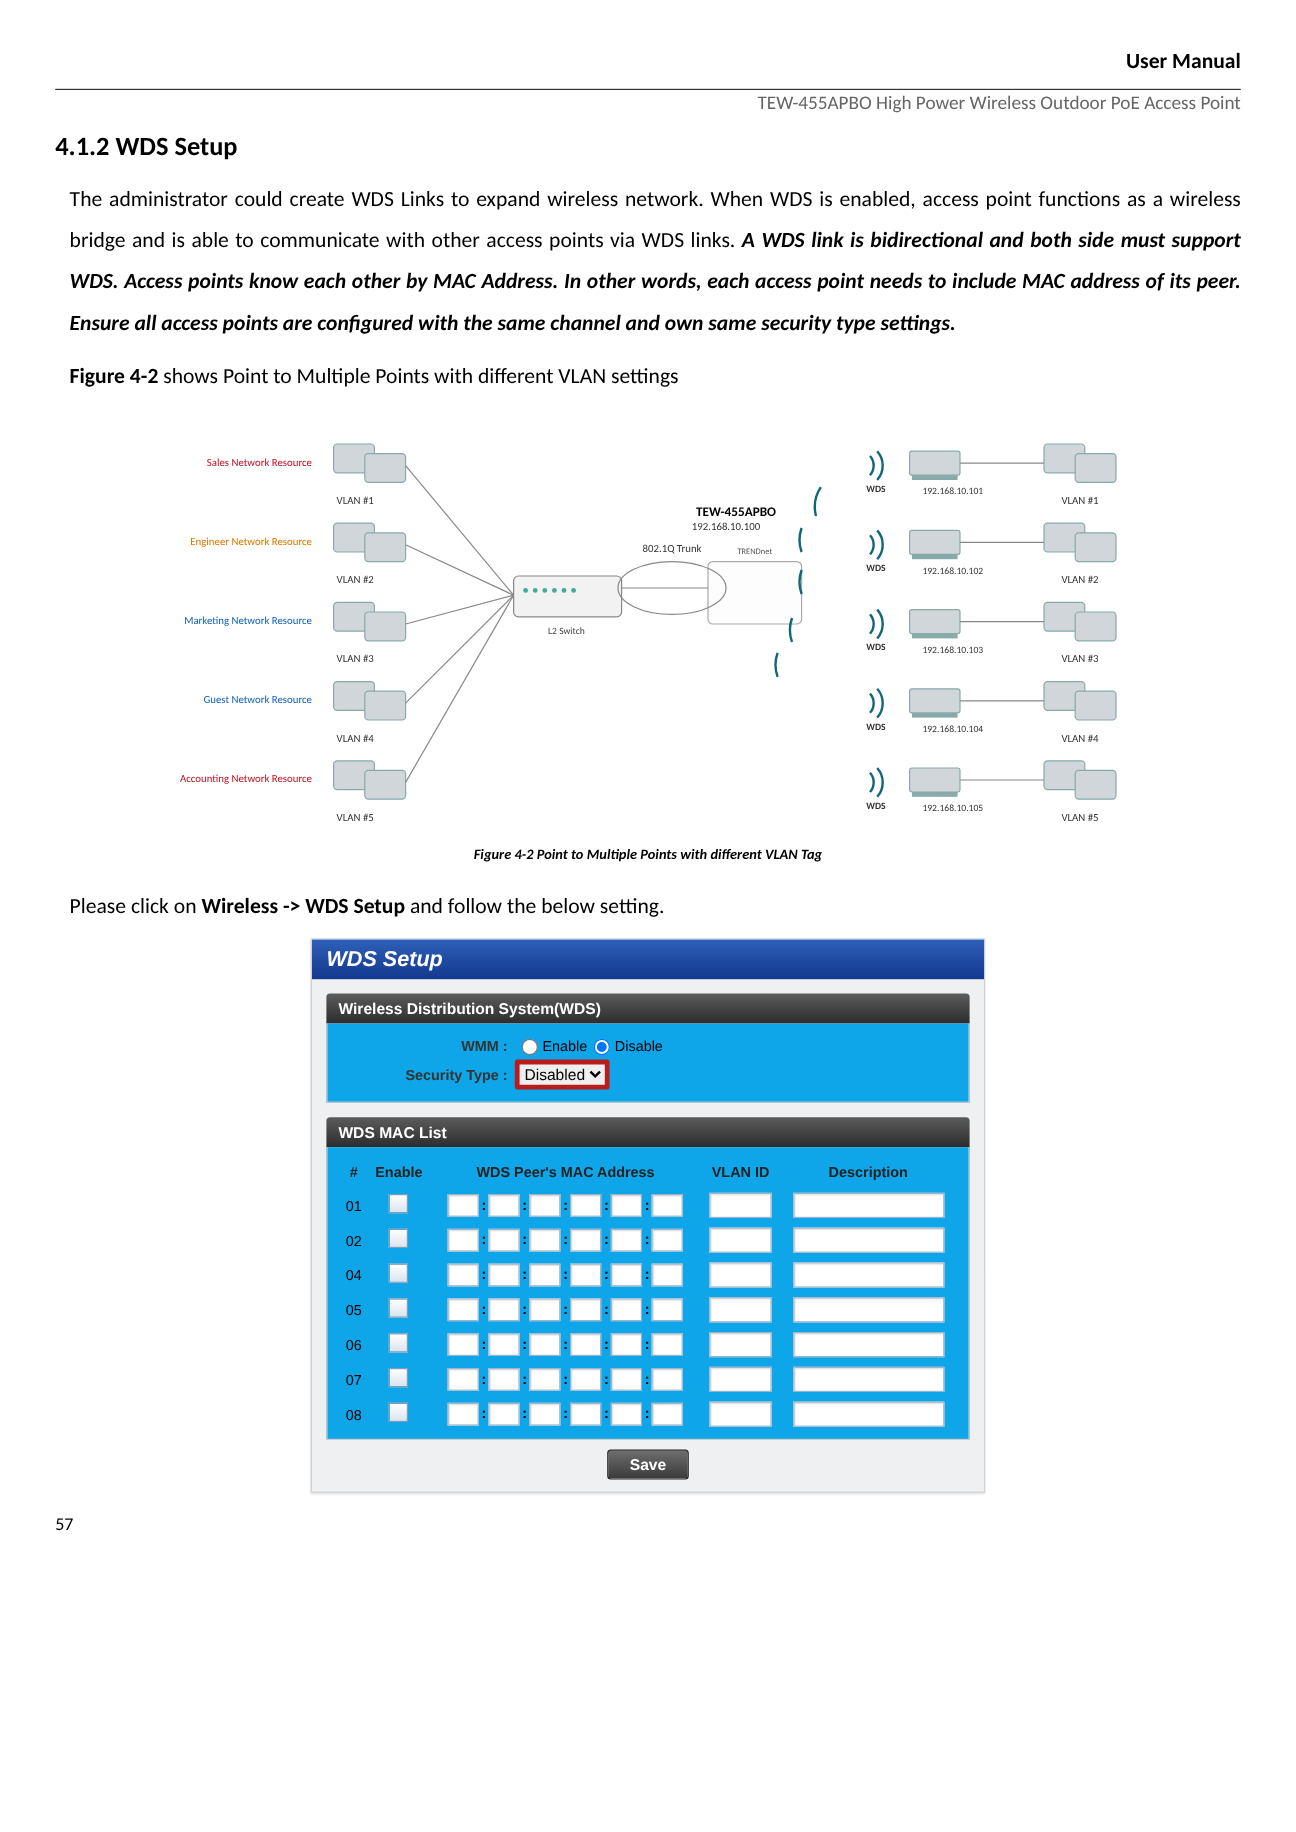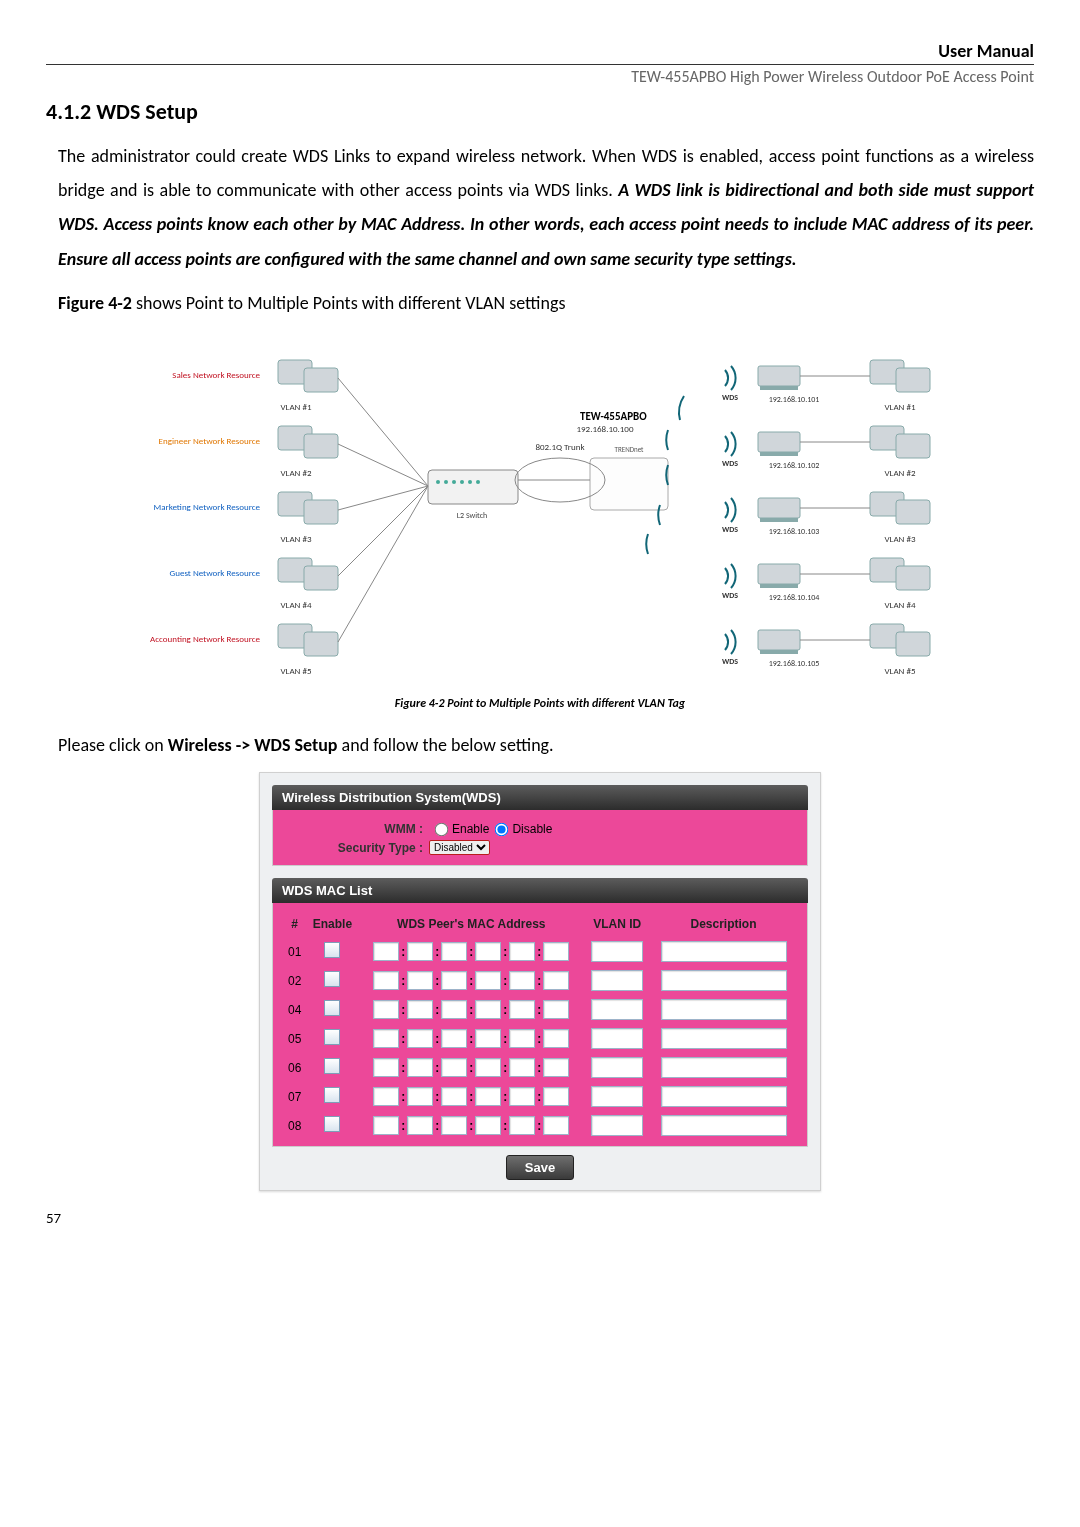--- a/index.html
+++ b/index.html
@@ -10,21 +10,21 @@
     font-size: 18px;
     color: #000;
     width: 1080px;
     box-sizing: border-box;
   }
   .top-header {
     text-align: right;
     font-weight: bold;
     font-size: 18px;
     border-bottom: 1.5px solid #333;
-    padding-bottom: 2px;
+    padding-bottom: 12px;
     margin-bottom: 2px;
   }
   .subheader {
     text-align: right;
     color: #666;
     font-size: 16px;
     margin-bottom: 12px;
   }
   h2.section {
     font-size: 22px;
@@ -78,42 +78,42 @@
   }
   .wds-section-head {
     background: linear-gradient(#5c5c5c, #2c2c2c);
     color: #fff;
     font-weight: bold;
     font-size: 13px;
     padding: 5px 10px;
     border-radius: 3px 3px 0 0;
   }
   .wds-section-body {
-    background: #ec4899;
+    background: #0ea5e9;
     border: 1px solid #ccc;
     border-top: none;
     padding: 8px 10px 6px 10px;
   }
   .wds-row {
     display: flex;
     align-items: center;
     margin: 4px 0;
     font-size: 12px;
   }
   .wds-label {
     width: 140px;
     text-align: right;
     font-weight: bold;
     padding-right: 6px;
     color: #333;
   }
   .radio { margin: 0 4px 0 6px; transform: scale(1.05); }
   select.sec {
-    font-size: 10px;
-    border: 1px solid #b91c1c;
+    font-size: 13px;
+    border: 4px solid #b91c1c;
     border-radius: 2px;
   }
   .mac-table {
     width: 100%;
     border-collapse: collapse;
     font-size: 12px;
   }
   .mac-table th {
     font-weight: bold;
     text-align: center;
@@ -332,20 +332,21 @@
   <g id="wds-links"></g>
 </svg>
 
 <div class="caption">Figure 4-2 Point to Multiple Points with different VLAN Tag</div>
 
 <p class="body">
   <span>Please click on </span><b>Wireless -&gt; WDS Setup</b><span> and follow the below setting.</span>
 </p>
 
 <div class="wds-panel">
+  <div class="wds-title">WDS Setup</div>
 
   <div class="wds-section">
     <div class="wds-section-head">Wireless Distribution System(WDS)</div>
     <div class="wds-section-body">
       <div class="wds-row">
         <div class="wds-label">WMM :</div>
         <input type="radio" class="radio" name="wmm" style="">
         <span>Enable</span>
         <input type="radio" class="radio" name="wmm" checked="" style="">
         <span>Disable</span>

